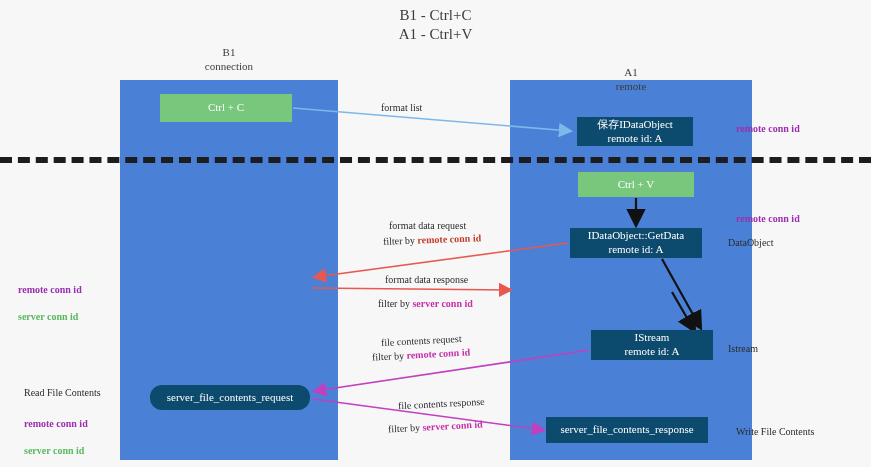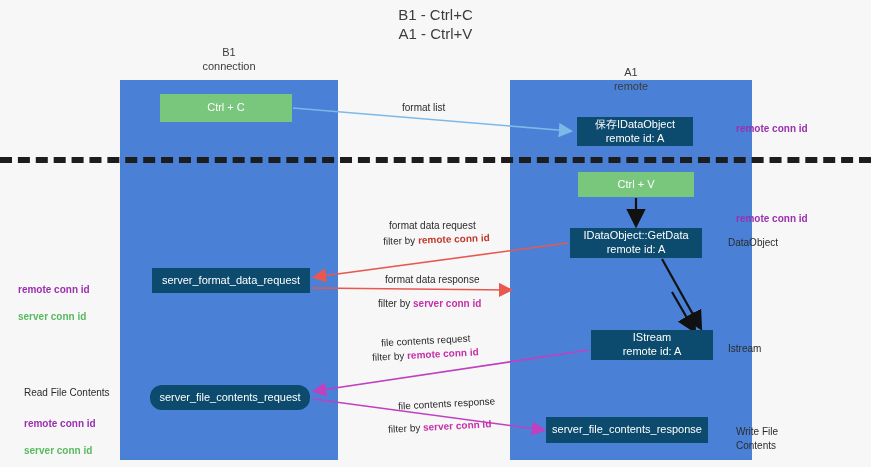--- a/index.html
+++ b/index.html
@@ -3,21 +3,21 @@
 <meta charset="utf-8">
 <style>
   html,body{margin:0;padding:0;}
   body{
     width:871px;height:467px;
     background:#f7f7f8;
     font-family:"Liberation Sans","DejaVu Sans",sans-serif;
     overflow:hidden;
     position:relative;
   }
-  #stage{position:absolute;left:0;top:0;width:816px;height:467px;}
+  #stage{position:absolute;left:0;top:0;width:816px;height:467px;font-family:Liberation Serif, serif;}
 
   
   .lane{position:absolute;background:#4a80d6;}
   #lane-b1{left:120px;top:80px;width:218px;height:380px;}
   #lane-a1{left:510px;top:80px;width:242px;height:380px;}
 
   
   .txt{position:absolute;white-space:pre;line-height:1.25;}
 
   #title{
@@ -48,21 +48,21 @@
   #n-sfdresp {left:515px;top:280px;width:156px;height:25px;}
   #n-istream {left:591px;top:330px;width:122px;height:30px;}
   #n-sfcreq  {left:150px;top:385px;width:160px;height:25px;border-radius:12px;}
   #n-sfcresp {left:546px;top:417px;width:162px;height:26px;}
 
   
   .elabel{position:absolute;font-size:10px;color:#2b2b2b;white-space:nowrap;}
   .elabel .hl-magenta{color:#c62fa8;font-weight:bold;}
   .elabel .hl-red{color:#c0392b;font-weight:bold;}
 
-  #l-formatlist   {left:402px;top:102px;}
+  #l-formatlist   {left:381px;top:102px;}
   #l-fdreq        {left:389px;top:220px;}
   #l-fdreq2       {left:383px;top:234px;transform:rotate(-2deg);}
   #l-fdresp       {left:385px;top:274px;}
   #l-fdresp2      {left:378px;top:298px;}
   #l-fcreq        {left:381px;top:335px;transform:rotate(-3deg);}
   #l-fcreq2       {left:372px;top:349px;transform:rotate(-3deg);}
   #l-fcresp       {left:398px;top:398px;transform:rotate(-3deg);}
   #l-fcresp2      {left:388px;top:421px;transform:rotate(-3deg);}
 
   
@@ -137,21 +137,20 @@
   </svg>
 
   <div id="divider"></div>
 
   <div class="node green" id="n-ctrlc">Ctrl + C</div>
   <div class="node orange" id="n-idataobj">保存IDataObject
 remote id: A</div>
   <div class="node green" id="n-ctrlv">Ctrl + V</div>
   <div class="node orange" id="n-getdata">IDataObject::GetData
 remote id: A</div>
-  <div class="node orange" id="n-sfdreq">server_format_data_request</div>
   <div class="node orange" id="n-istream">IStream
 remote id: A</div>
   <div class="node orange" id="n-sfcreq">server_file_contents_request</div>
   <div class="node orange" id="n-sfcresp">server_file_contents_response</div>
 
   <div class="elabel" id="l-formatlist">format list</div>
 
   <div class="elabel" id="l-fdreq">format data request</div>
   <div class="elabel" id="l-fdreq2"><span>filter by </span><span class="hl-red">remote conn id</span></div>
 

